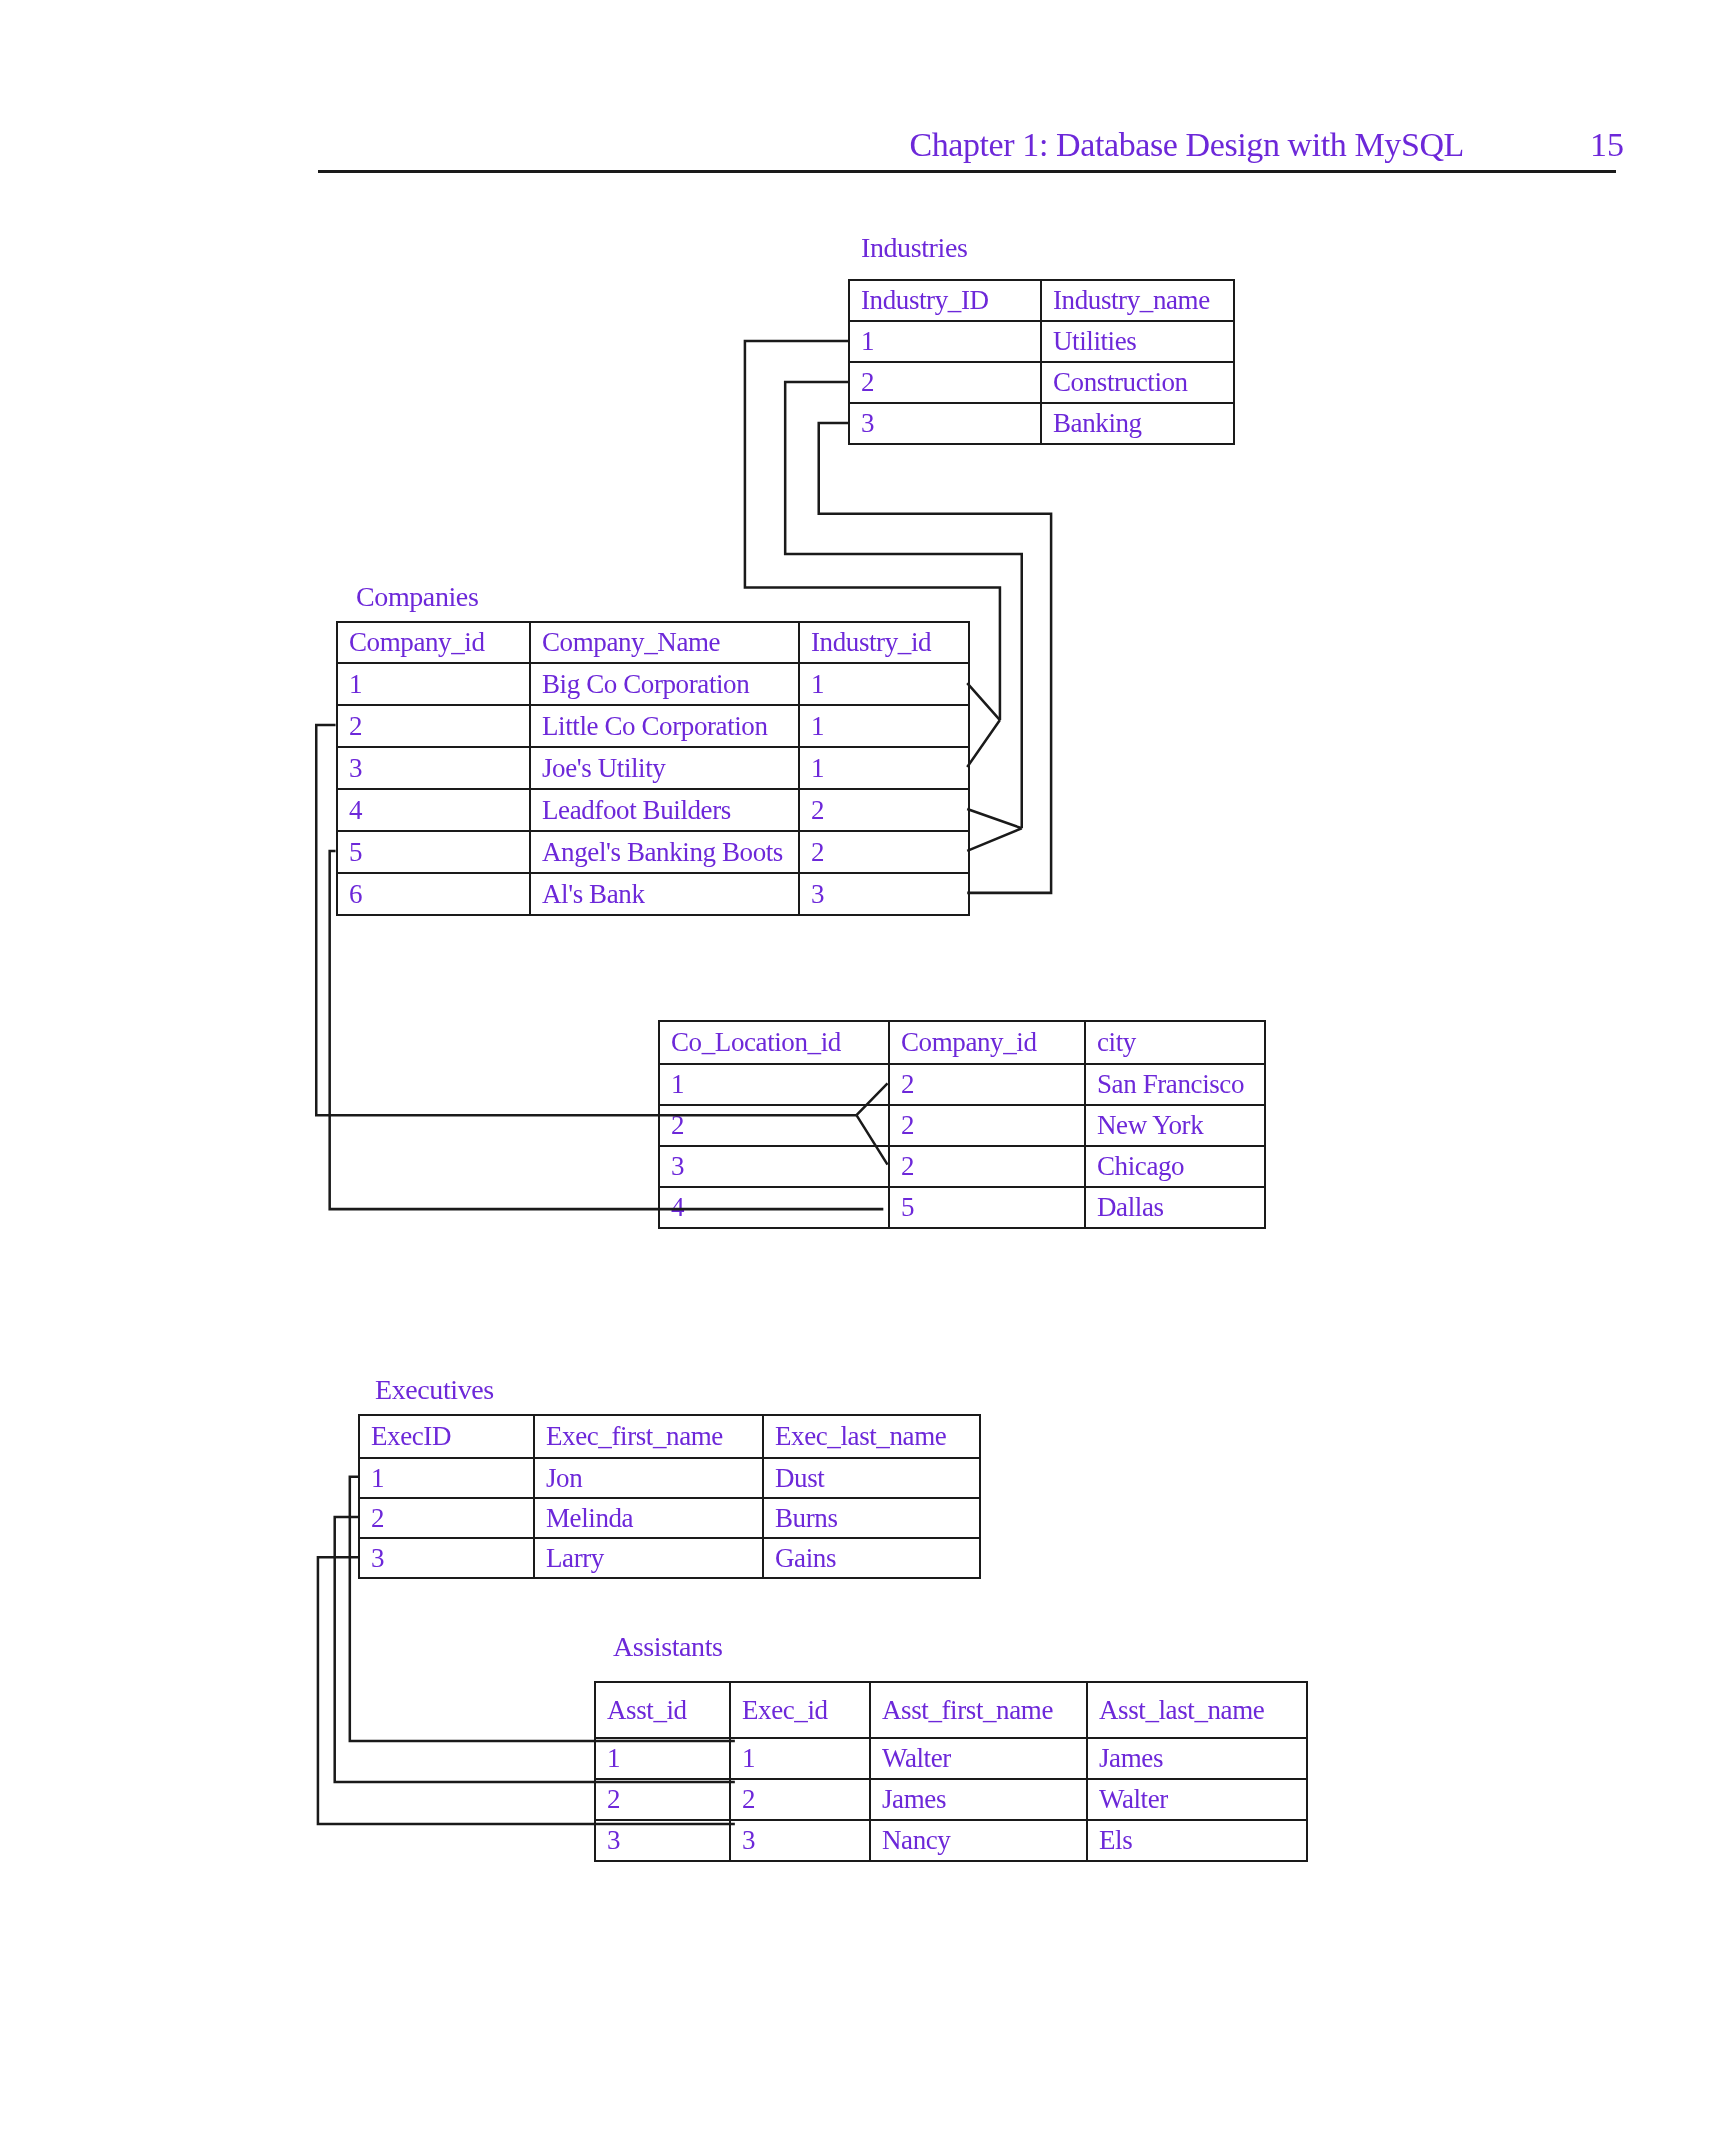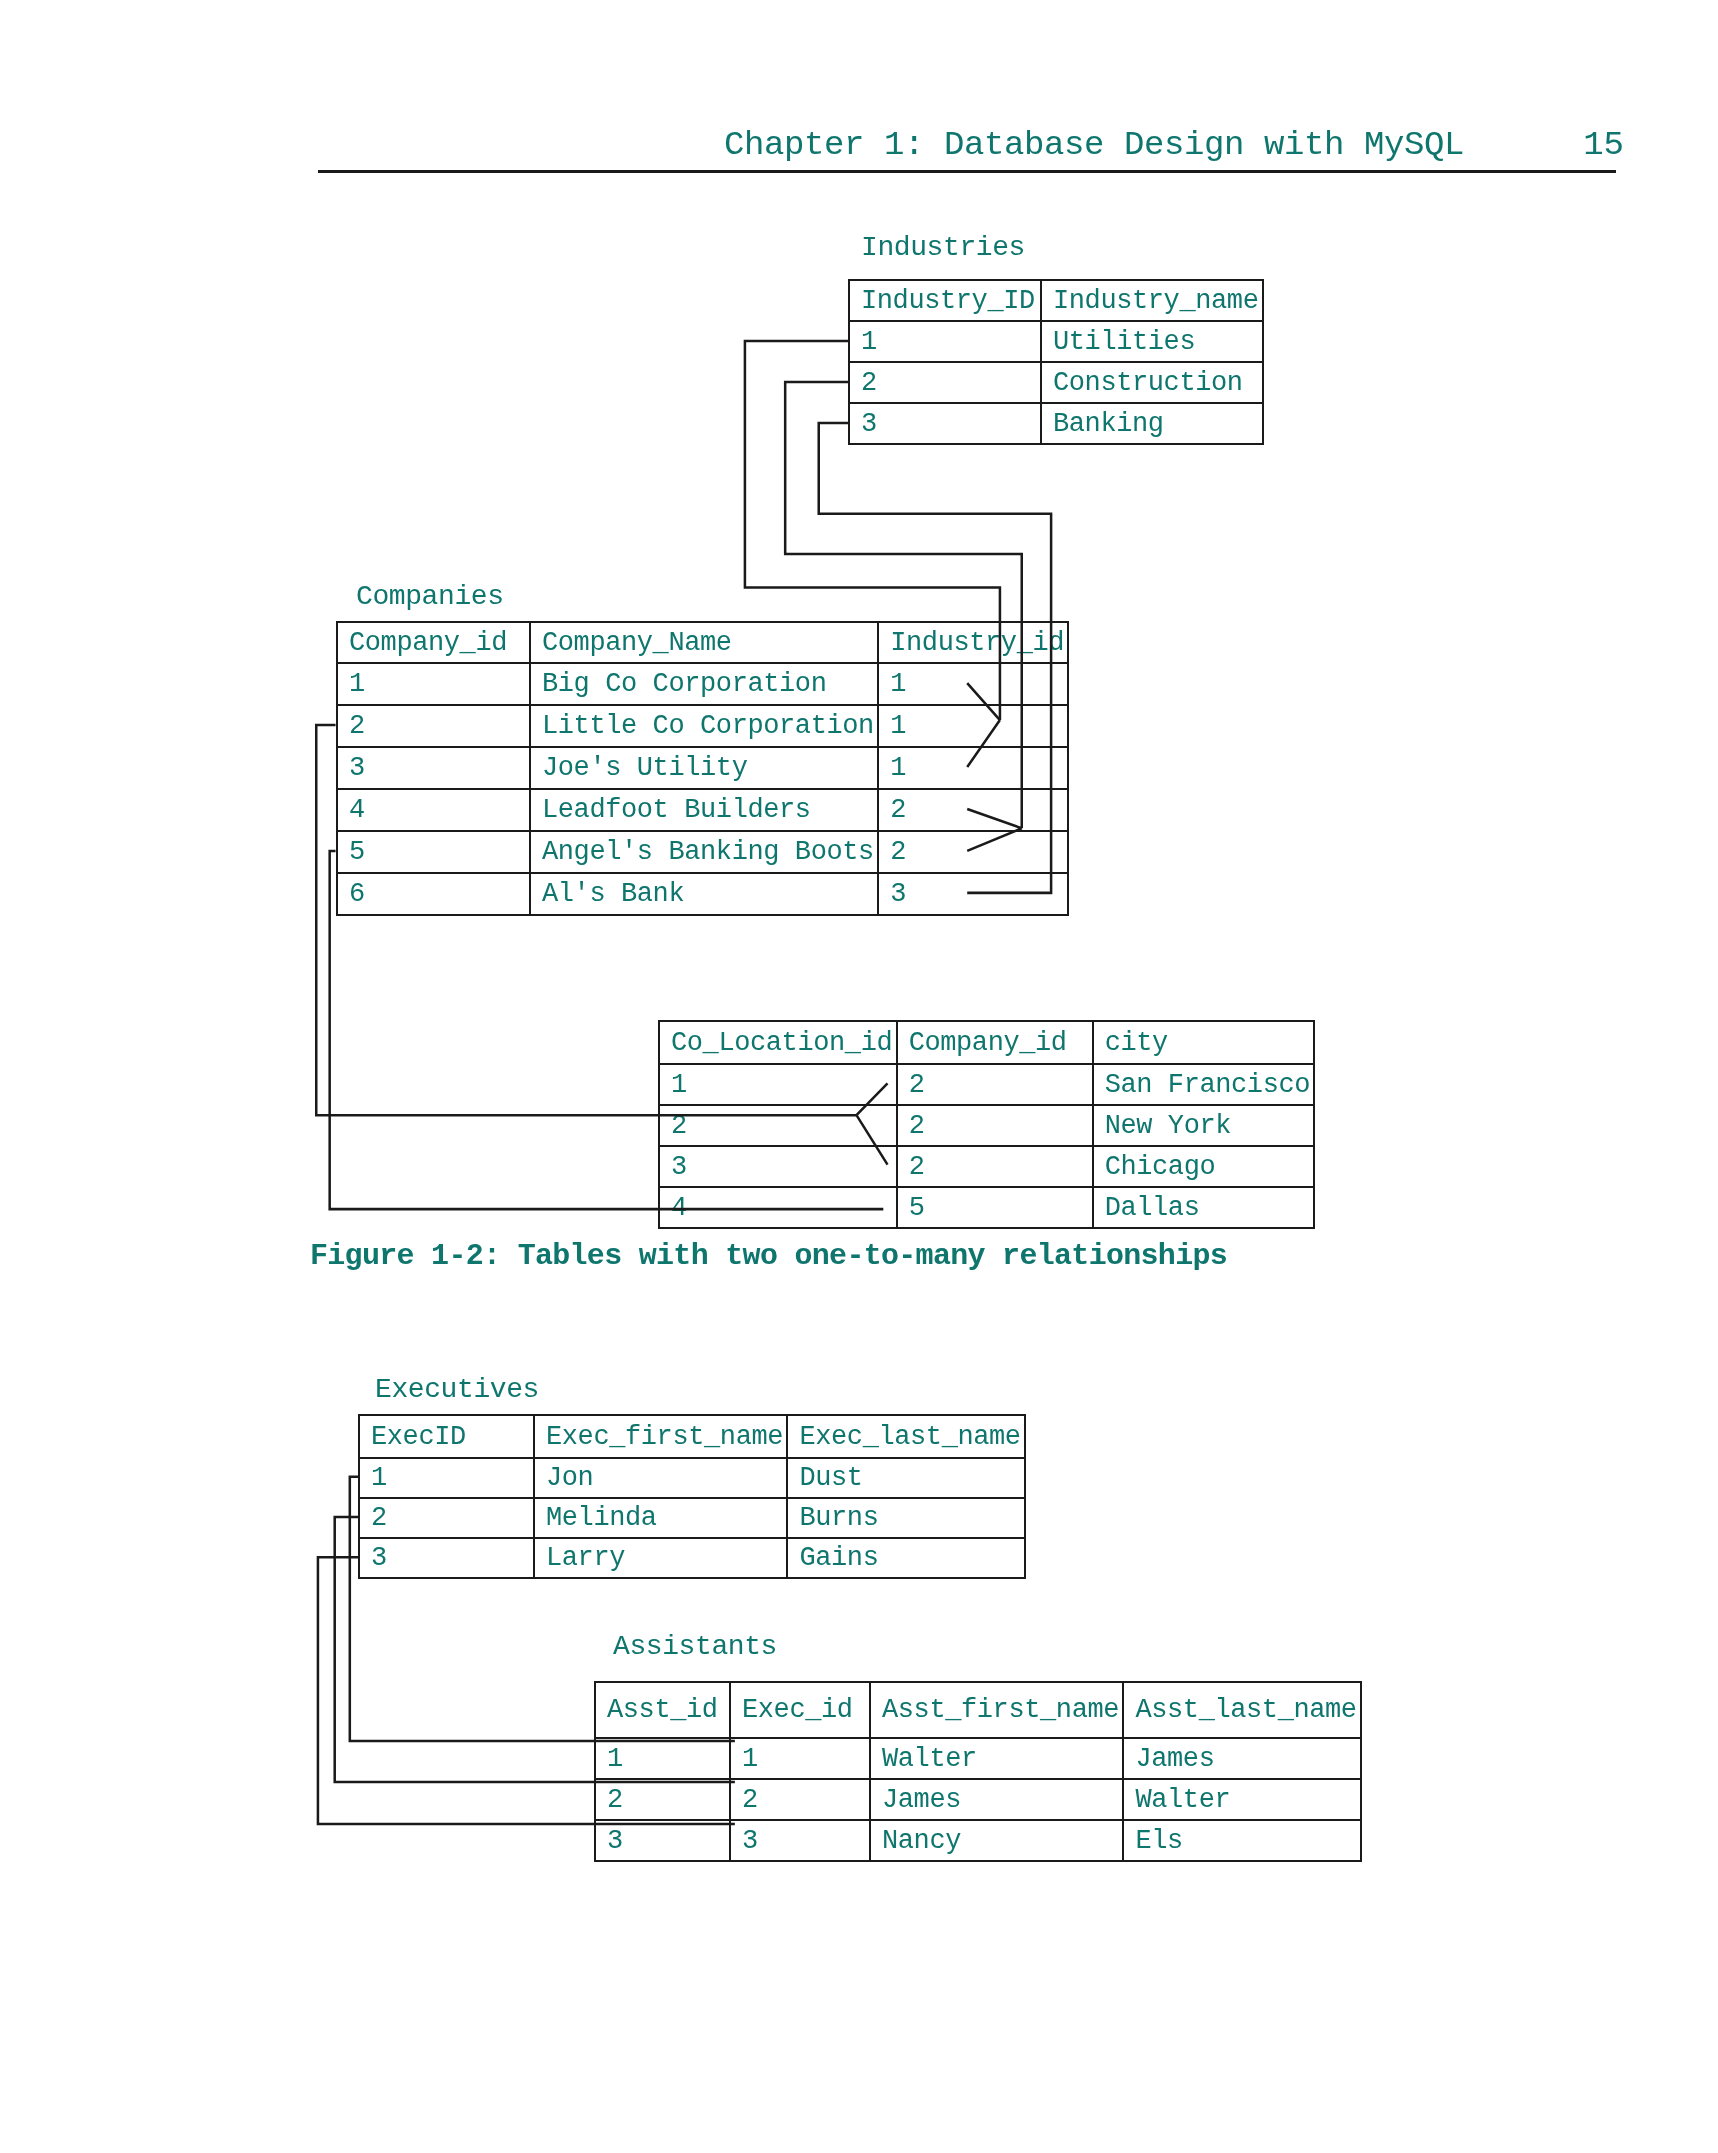--- a/index.html
+++ b/index.html
@@ -1,18 +1,18 @@
 <!DOCTYPE html>
 <html style="font-size:13.4px"><head>
 <meta charset="utf-8">
 <style>
   html,body{margin:0;padding:0;background:#e8e8e8;}
   #page{
     position:relative;width:1718px;height:2154px;background:#ffffff;
-    font-family:Liberation Mono, monospace;color:#0f766e;overflow:hidden;
+    font-family:Liberation Serif, serif;color:#6d28d9;overflow:hidden;
   }
   
   .hdr-title{position:absolute;top:126px;right:254px;font-size:34px;letter-spacing:-0.4px;white-space:nowrap;}
   .hdr-page{position:absolute;top:126px;right:94px;font-size:34px;}
   .hdr-rule{position:absolute;top:170px;left:318px;width:1298px;height:2.5px;background:#1a1a1a;}
   
   .tbl-label{position:absolute;font-size:28px;letter-spacing:-0.4px;white-space:nowrap;}
   .caption{position:absolute;font-size:30px;font-weight:700;letter-spacing:-0.7px;white-space:nowrap;}
   
   .tbl-pos{position:absolute;}
@@ -227,21 +227,20 @@
           <tr>
             <td>3</td>
             <td>3</td>
             <td>Nancy</td>
             <td>Els</td>
           </tr>
         </tbody>
       </table>
     </div>
 
-  <div class="caption" style="left:310px;top:1239px;">Figure 1-2: Tables with two one-to-many relationships</div>
 
   <svg id="wires" viewBox="0 0 2048 2567" xmlns="http://www.w3.org/2000/svg">
 
     <g>
       <path d="M1011 406 H888 V700 H1192 V858"></path>
       <path d="M1192 858 L1153 814 M1192 858 L1153 914"></path>
     </g>
 
     <g>
       <path d="M1011 455 H936 V660 H1218 V987"></path>

